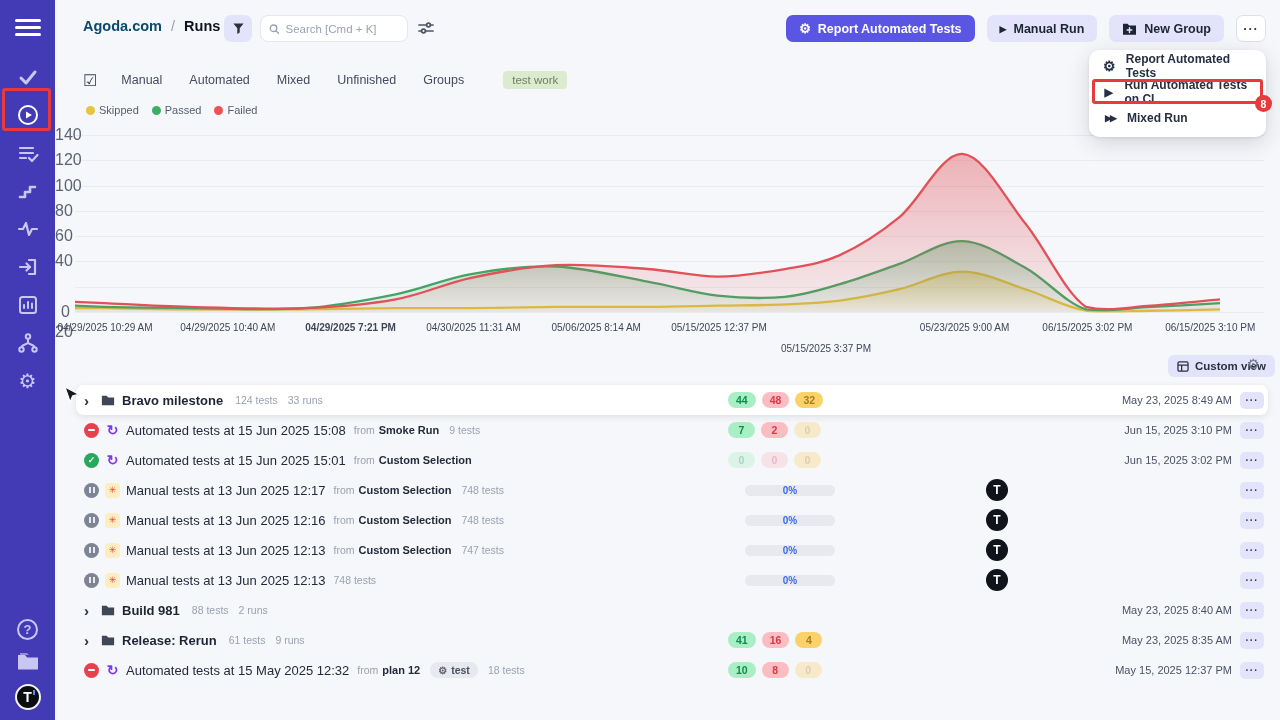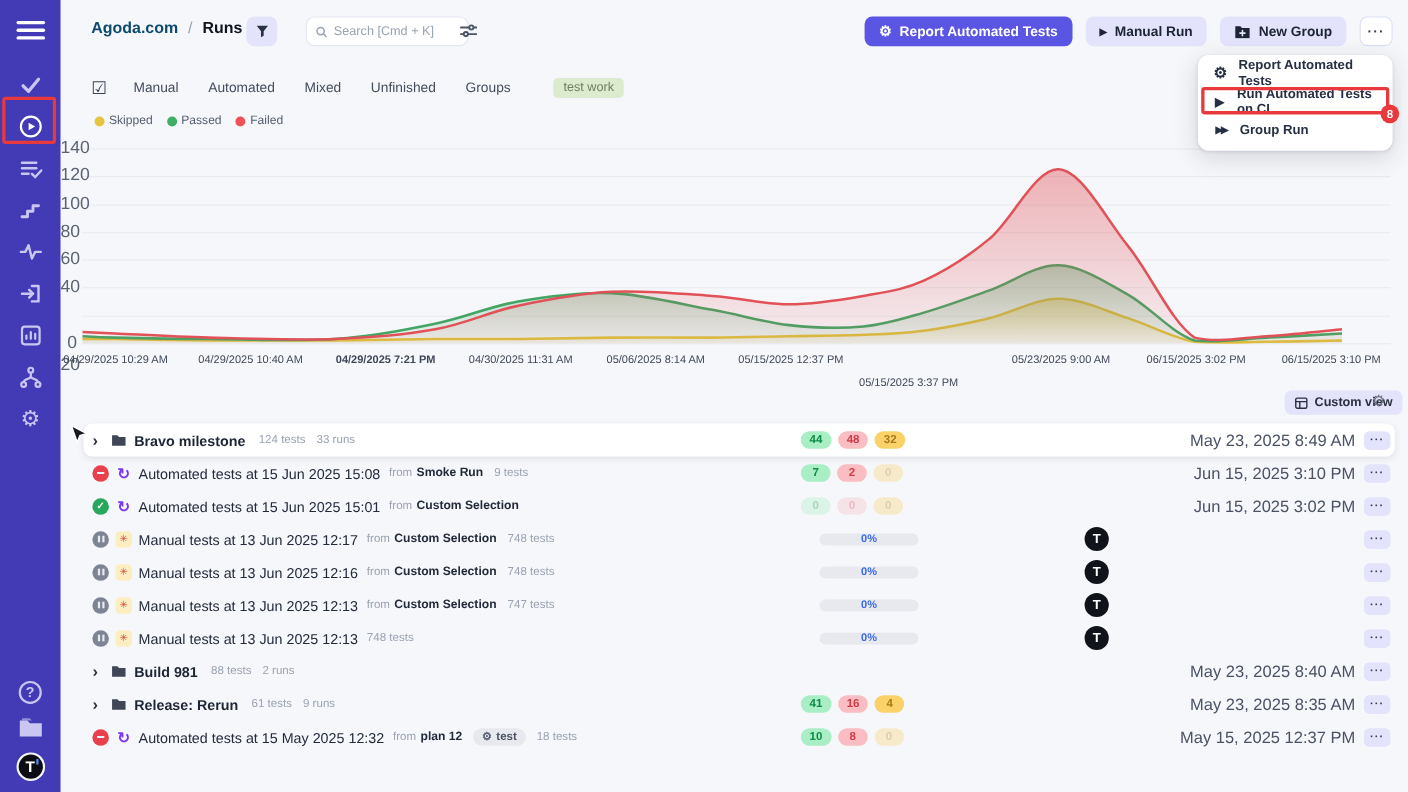--- a/index.html
+++ b/index.html
@@ -21,21 +21,21 @@
   .tlogo b { position:relative; } .tlogo b::after{ content:""; position:absolute; right:-3px; top:1px; width:2px; height:5px; background:#4f8df7; }
   .ann-sidebar { position:absolute; left:2px; top:88px; width:49px; height:43px; border:3px solid #e8393d; border-radius:3px; z-index:50; pointer-events:none; }
 
   
   #main { position:absolute; left:55px; top:0; right:0; bottom:0; overflow:hidden; }
 
   
   .crumbs { position:absolute; left:28px; top:18px; font-size:14.5px; font-weight:bold; }
   .crumb-proj { color:#0c4a6e; } .crumb-sep { color:#9aa2b1; margin:0 5px; font-weight:normal; } .crumb-page { color:#10141f; }
   .filter-btn { position:absolute; left:169px; top:15px; width:28px; height:27px; background:#e3e4fb; border:none; border-radius:7px; display:flex; align-items:center; justify-content:center; cursor:pointer; }
-  .searchbox { position:absolute; left:205px; top:15px; width:148px; height:27px; background:#fff; border:1px solid #e4e6f0; border-radius:8px; display:flex; align-items:center; padding:0 8px; gap:6px;margin-left:18px; }
+  .searchbox { position:absolute; left:205px; top:15px; width:148px; height:27px; background:#fff; border:1px solid #e4e6f0; border-radius:8px; display:flex; align-items:center; padding:0 8px; gap:6px; }
   .searchbox input { border:none; outline:none; width:100%; font-size:11.5px; color:#333; font-family:"Liberation Sans",sans-serif; background:transparent; }
   .searchbox input::placeholder { color:#9aa3b2; }
   .sliders { position:absolute; left:363px; top:21px; }
 
   .topbtns { position:absolute; right:14px; top:15px; display:flex; gap:12px; align-items:center; }
   .btn { height:27px; border:none; border-radius:7px; font-family:"Liberation Sans",sans-serif; font-size:12.5px; font-weight:bold; display:flex; align-items:center; gap:7px; padding:0 13px; cursor:pointer; }
   .btn-primary { background:#5a55e3; color:#fff; }
   .btn-soft { background:#e3e4fb; color:#1d2433; }
   .btn-dots { background:#fff; border:1px solid #dcdff4; color:#343a4d; width:30px; padding:0; justify-content:center; font-weight:bold; letter-spacing:1px; }
   .btn .tri { font-size:9px; }
@@ -91,21 +91,21 @@
   .rowtag i { font-style:normal; font-size:10px; color:#5b6372; }
   .badges { position:absolute; left:652px; display:flex; gap:6px; }
   .bdg { min-width:27px; height:16px; border-radius:8px; font-size:10.5px; font-weight:bold; display:flex; align-items:center; justify-content:center; padding:0 8px; }
   .bdg.green { background:#a9eec5; color:#0e8c4a; }
   .bdg.red { background:#f9bdc2; color:#d23c49; }
   .bdg.amber { background:#fbd26a; color:#aa7a1e; }
   .bdg.faded { opacity:.33; }
   .prog { position:absolute; left:669px; width:90px; height:11px; background:#e7e9ef; border-radius:6px; display:flex; align-items:center; justify-content:center; }
   .prog b { font-size:10px; color:#3a6ae8; }
   .avatarT { position:absolute; left:910px; width:22px; height:22px; background:#10131a; border-radius:50%; color:#fff; font-weight:bold; font-size:12px; display:flex; align-items:center; justify-content:center; }
-  .rdate { position:absolute; right:36px; font-size:15px; color:#4a5264; }
+  .rdate { position:absolute; right:36px; font-size:11px; color:#4a5264; }
   .rdots { position:absolute; right:4px; width:24px; height:17px; background:#e3e4fb; border:none; border-radius:5px; color:#343a4d; font-weight:bold; font-size:10px; letter-spacing:1px; display:flex; align-items:center; justify-content:center; cursor:pointer; }
 </style>
 </head>
 <body>
 
 <aside class="sidebar">
   <div class="burger">
       <i></i>
       <i></i>
       <i></i>
@@ -236,21 +236,21 @@
         <div class="mitem">
           <span class="mico gear">⚙</span>
           <span>Report Automated Tests</span>
         </div>
         <div class="mitem">
           <span class="mico">▶</span>
           <span>Run Automated Tests on CI</span>
         </div>
         <div class="mitem">
           <span class="mico" style="letter-spacing: -2px; font-size: 9px;">▶▶</span>
-          <span>Group Run</span>
+          <span>Mixed Run</span>
         </div>
       </div>
     <div class="ann-menu"></div>
     <div class="ann-badge">8</div>
   </div>
 
   <div class="tabsrow">
     <span class="tabs-ico">☑</span>
     <span id="tabs-host" style="display:flex;">
         <span class="tab">Manual</span>

